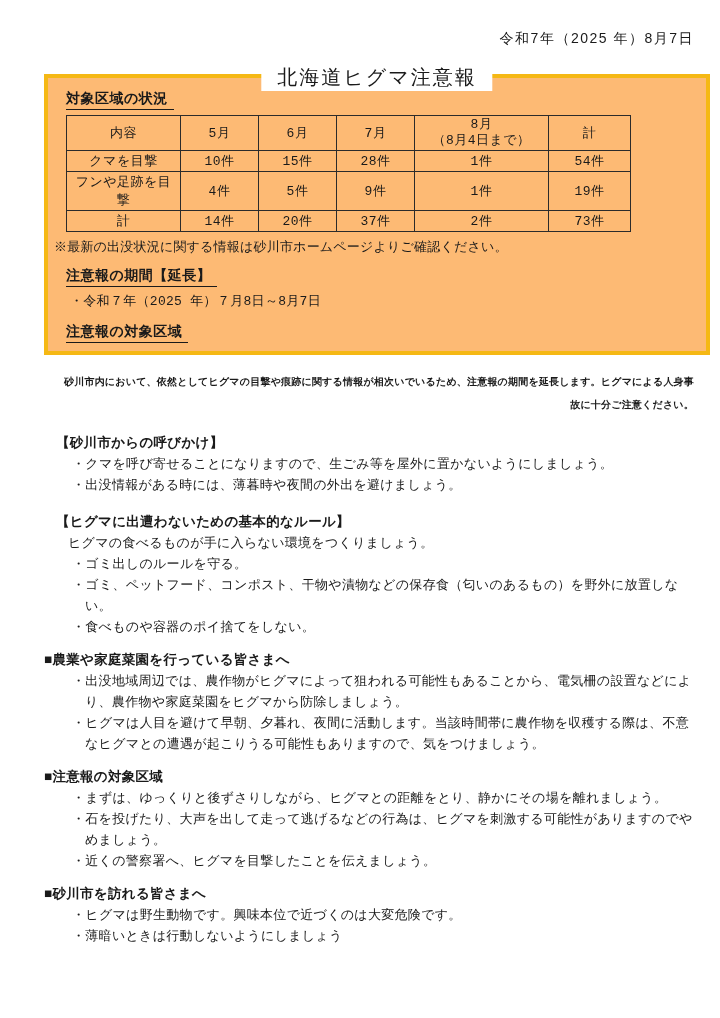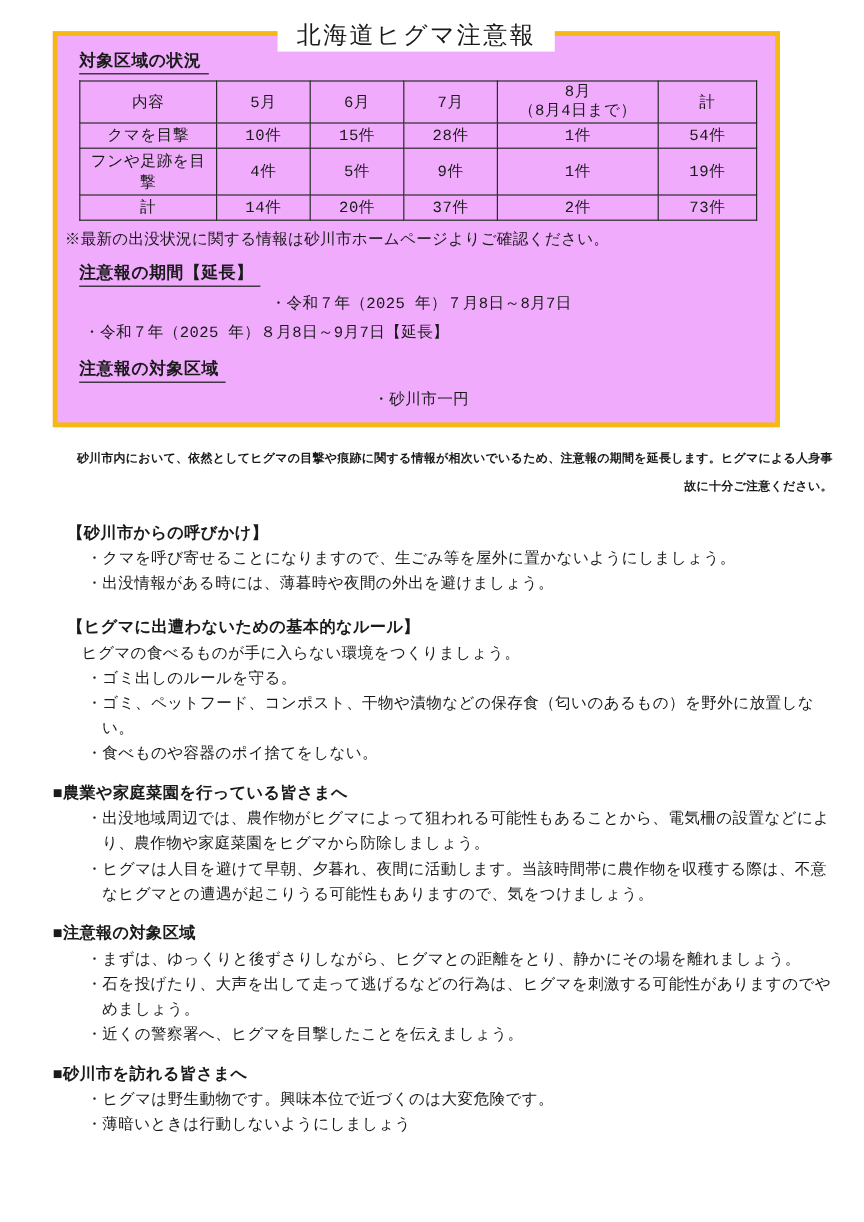--- a/index.html
+++ b/index.html
@@ -16,23 +16,23 @@
     padding:30px 26px 0 0;
     text-align:right;
     font-size:14px;
     letter-spacing:1.5px;
   }
 
   
   .notice-box {
     position:relative;
     margin:26px 0 0 44px;
-    width:606px;
+    width:666px;
     border:4px solid #F5B814;
-    background:#f0abfc;
+    background:#fdba74;
   }
   .notice-title {
     position:absolute;
     top:-14px;
     left:50%;
     transform:translateX(-50%);
     background:#fff;
     padding:0 16px;
     font-size:20px;
     letter-spacing:2px;
@@ -66,21 +66,21 @@
     padding:1px 2px;
     height:21px;
     letter-spacing:0.5px;
   }
   .sightings tr.hdr th { height:34px; }
   .sightings .two-line div { line-height:16px;text-align:center; }
 
   .note { font-size:13px; margin:6px 0 0 -12px; letter-spacing:0.2px; }
 
   .box-bullet { margin:3px 0 0 4px; font-size:13px; line-height:21px; letter-spacing:0.3px; }
-  .box-bullet.first { margin-top:4px;text-align:center; }
+  .box-bullet.first { margin-top:4px; }
 
   
   .lead {
     margin:15px 26px 0 58px;
     font-size:10px;
     font-weight:bold;
     line-height:23px;
     letter-spacing:0.2px;
     text-align:right;
   }
@@ -97,20 +97,21 @@
     font-size:13px;
     line-height:21px;
     letter-spacing:0.3px;
   }
 </style>
 </head>
 <body>
 
 <div class="page">
 
+  <div class="date">令和7年（2025 年）8月7日</div>
 
   <div class="notice-box">
     <div class="notice-title">北海道ヒグマ注意報</div>
     <div class="box-content">
 
       <div><span class="u-head">対象区域の状況</span></div>
 
       <table class="sightings">
         <colgroup>
           <col style="width:114px">
@@ -156,24 +157,22 @@
             <td>2件</td>
             <td>73件</td>
           </tr>
         </tbody>
       </table>
 
       <p class="note">※最新の出没状況に関する情報は砂川市ホームページよりご確認ください。</p>
 
       <div class="sub"><span class="u-head">注意報の期間【延長】</span></div>
       <p class="box-bullet first">・令和７年（2025 年）７月8日～8月7日</p>
-      <p class="box-bullet">・令和７年（2025 年）８月8日～9月7日【延長】</p>
 
       <div class="sub"><span class="u-head">注意報の対象区域</span></div>
-      <p class="box-bullet first">・砂川市一円</p>
 
     </div>
   </div>
 
   <p class="lead">砂川市内において、依然としてヒグマの目撃や痕跡に関する情報が相次いでいるため、注意報の期間を延長します。ヒグマによる人身事故に十分ご注意ください。</p>
 
   <div class="section">
     <h3 class="sec-head bracket">【砂川市からの呼びかけ】</h3>
     <p class="item">・クマを呼び寄せることになりますので、生ごみ等を屋外に置かないようにしましょう。</p>
     <p class="item">・出没情報がある時には、薄暮時や夜間の外出を避けましょう。</p>

